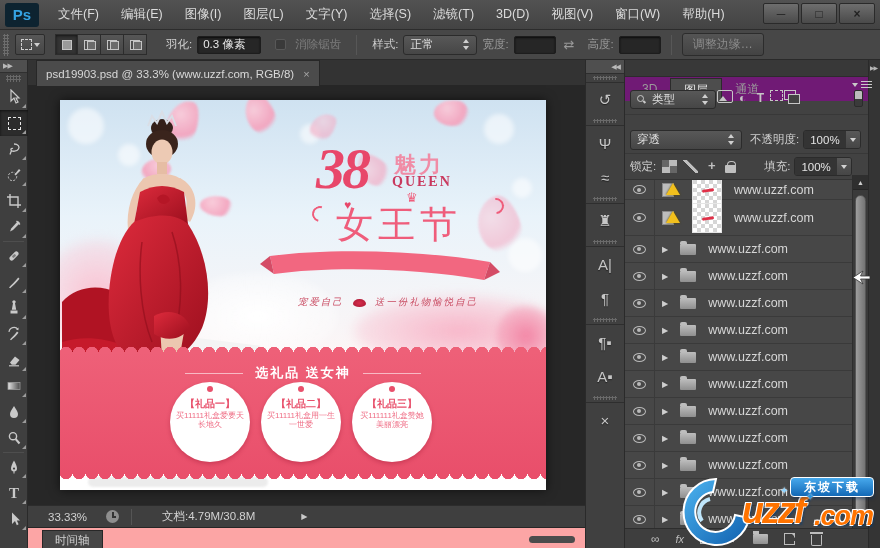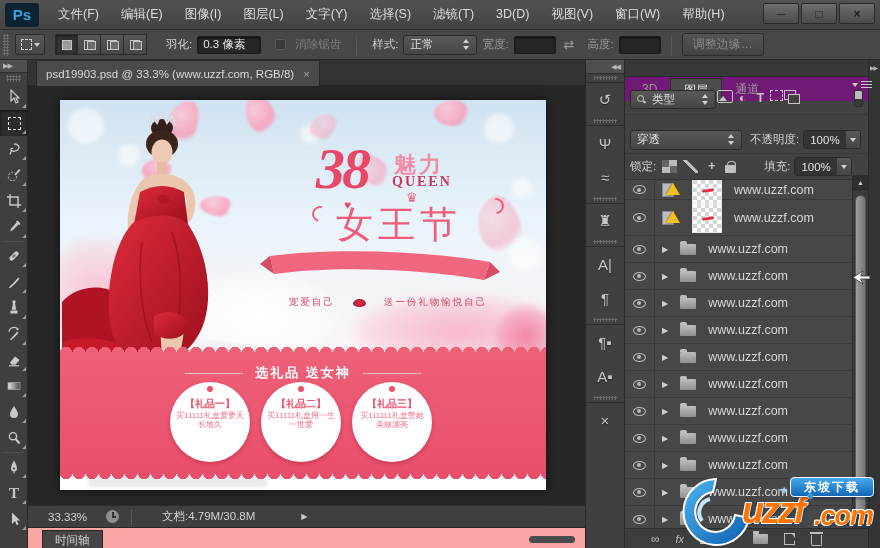--- a/index.html
+++ b/index.html
@@ -167,21 +167,21 @@
   .num38{position:absolute;left:6px;top:0;font-family:"Liberation Serif","DejaVu Serif",serif;font-style:italic;font-weight:bold;font-size:58px;line-height:58px;color:#e8476a;letter-spacing:-3px;}
   .heart{position:absolute;left:34px;top:58px;font-size:12px;color:#e8476a;}
   .charm{position:absolute;left:84px;top:10px;font-size:22px;font-weight:bold;color:#f08ca6;letter-spacing:3px;}
   .queenw{position:absolute;left:82px;top:34px;font-family:"Liberation Serif","DejaVu Serif",serif;font-weight:bold;font-size:14px;color:#c9395e;letter-spacing:2px;}
   .crown{position:absolute;left:96px;top:50px;font-size:13px;color:#ef5d7b;}
   .festival{position:absolute;left:26px;top:60px;font-size:37px;font-weight:normal;color:#ef5d7b;letter-spacing:5px;}
   .curl{position:absolute;width:16px;height:16px;border:2px solid #ef5d7b;border-radius:50%;border-bottom-color:transparent;border-left-color:transparent;}
   .curl.c1{left:2px;top:66px;transform:rotate(-120deg);}
   .curl.c2{left:178px;top:58px;transform:rotate(40deg);}
   .ribbon{position:absolute;left:200px;top:146px;}
-  .slogan{position:absolute;left:205px;top:196px;width:246px;display:flex;align-items:center;justify-content:center;gap:18px;color:#c94b62;font-size:9.5px;letter-spacing:2px;}
+  .slogan{position:absolute;left:205px;top:196px;width:246px;display:flex;align-items:center;justify-content:center;gap:9px;color:#c94b62;font-size:9.5px;letter-spacing:2px;font-style:italic;}
   .lips{width:13px;height:8px;background:radial-gradient(circle at 50% 35%,#e0descent,#c22040);background:radial-gradient(#d62e4c,#a81834);border-radius:50% 50% 50% 50%/62% 62% 40% 40%;}
   .band{position:absolute;left:0;top:252px;width:486px;height:122px;background:linear-gradient(#ee6078,#e94f6b);z-index:3;}
   .band::before{content:"";position:absolute;left:0;top:-6px;width:100%;height:7px;background-image:radial-gradient(circle at 6px 7px,#ee6078 6px,transparent 6.5px);background-size:13px 7px;}
   .band::after{content:"";position:absolute;left:0;bottom:-6px;width:100%;height:7px;background-image:radial-gradient(circle at 6px 0px,#e94f6b 6px,transparent 6.5px);background-size:13px 7px;}
   .band-title{position:absolute;left:0;top:12px;width:100%;display:flex;align-items:center;justify-content:center;gap:12px;color:#fff;font-size:13px;font-weight:bold;letter-spacing:2px;}
   .btl{width:58px;height:1px;background:#f8b9c4;}
   .gift{position:absolute;top:30px;width:80px;height:80px;background:#fff;border-radius:50%;box-shadow:0 2px 4px rgba(150,20,45,.35);text-align:center;}
   .gift:nth-of-type(1){left:110px;} .gift:nth-of-type(2){left:201px;} .gift:nth-of-type(3){left:292px;}
   .gdot{position:absolute;left:37px;top:4px;width:6px;height:6px;border-radius:50%;background:#e8506b;}
   .gtitle{position:absolute;left:0;top:15px;width:100%;font-size:10px;font-weight:bold;color:#e8506b;}

